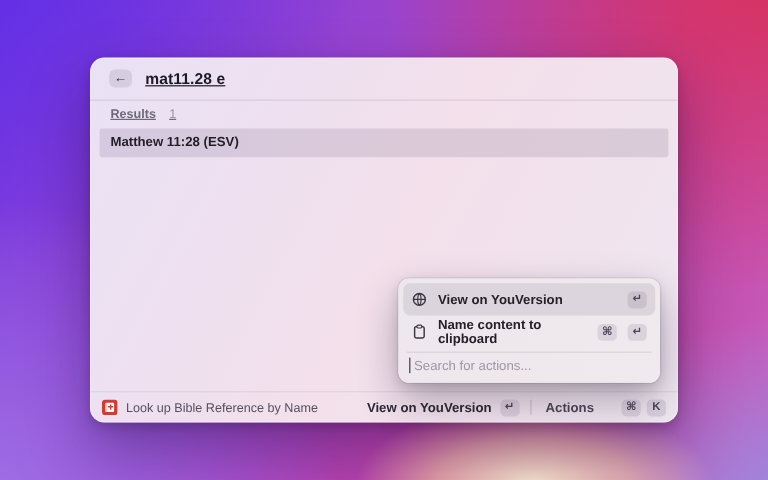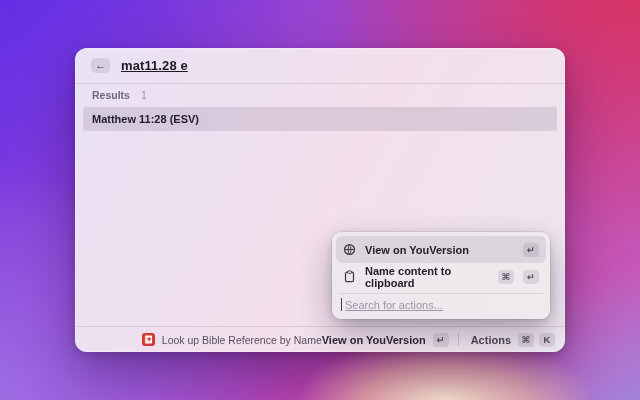--- a/index.html
+++ b/index.html
@@ -28,40 +28,40 @@
   }
   .back-btn{
     width:19px;height:15px;border:none;border-radius:5px;
     background:rgba(35,20,60,.10);display:flex;align-items:center;justify-content:center;
     font-size:11px;line-height:1;color:#35313e;padding:0;cursor:default;
     font-family:"Liberation Sans","DejaVu Sans",sans-serif;
   }
   .query{font-size:13px;font-weight:700;color:#1c1b23;letter-spacing:.1px;text-decoration:underline;}
   .section-row{
     position:absolute;top:41px;left:17px;display:flex;align-items:baseline;
-    font-size:10.5px;font-weight:600;color:#6f6a7a;
+    font-size:10.5px;font-weight:600;color:#6f6a7a;text-decoration:underline;
   }
   .section-row .count{margin-left:11px;font-weight:500;color:#9b95a6;}
   .result-row{
     position:absolute;top:59px;left:8px;right:8px;height:24px;border-radius:2px;
     display:flex;align-items:center;padding:0 9px;box-sizing:border-box;
     background:rgba(73,46,84,.13);
   }
   .result-row span{font-size:11px;font-weight:600;color:#201f27;}
   
   .statusbar{
     position:absolute;left:0;right:0;bottom:0;height:26px;box-sizing:border-box;
     border-top:1px solid rgba(28,20,40,.11);border-radius:0 0 12px 12px;
-    display:flex;align-items:center;justify-content:flex-end;padding:0 10px;
+    display:flex;align-items:center;justify-content:space-between;padding:0 10px;
   }
   .sb-left{display:flex;align-items:center;gap:7px;}
   .sb-left .cmd-name{font-size:10.5px;font-weight:500;color:#565060;}
   .sb-right{display:flex;align-items:center;gap:5px;}
   .sb-right .primary{font-size:11px;font-weight:700;color:#2c2935;margin-right:2px;}
-  .sb-right .actions-label{font-size:11px;font-weight:600;color:#4d4856;margin:0 2px 0 3px;}
+  .sb-right .actions-label{font-size:11px;font-weight:600;color:#4d4856;margin:0 18px 0 3px;}
   .vsep{width:1px;height:13px;background:rgba(28,20,40,.16);margin:0 4px;}
   .kbd{
     display:inline-flex;align-items:center;justify-content:center;
     min-width:10px;height:14px;padding:0 3px;border-radius:4px;
     background:rgba(55,38,78,.11);color:#4c4757;font-size:9.5px;font-weight:600;line-height:1;
   }
   .appicon{width:13px;height:13px;display:block;}
   
   .actions-panel{
     position:absolute;left:332px;top:232px;width:218px;height:87px;box-sizing:border-box;
@@ -73,21 +73,21 @@
     height:27px;flex:0 0 27px;display:flex;align-items:center;gap:9px;
     padding:0 7px;border-radius:6px;color:#29252f;
   }
   .action-row.selected{background:rgba(58,42,74,.10);}
   .action-row .a-label{font-size:11px;font-weight:600;color:#252129;}
   .action-row .spacer{flex:1;}
   .a-icon{width:13px;height:13px;color:#3a3642;display:block;flex:0 0 13px;}
   .panel-divider{height:1px;background:rgba(28,20,40,.10);margin:3px 3px 0 3px;}
   .action-search{flex:1;display:flex;align-items:center;gap:3px;padding:0 5px;}
   .caret{width:1px;height:13px;background:#403b49;}
-  .placeholder{font-size:11px;font-weight:500;color:#9d96a6;text-decoration:underline;}
+  .placeholder{font-size:11px;font-weight:500;color:#9d96a6;}
 </style>
 </head>
 <body>
 
 <div class="stage">
 
   <div class="window">
 
     <div class="header">
       <button class="back-btn">

